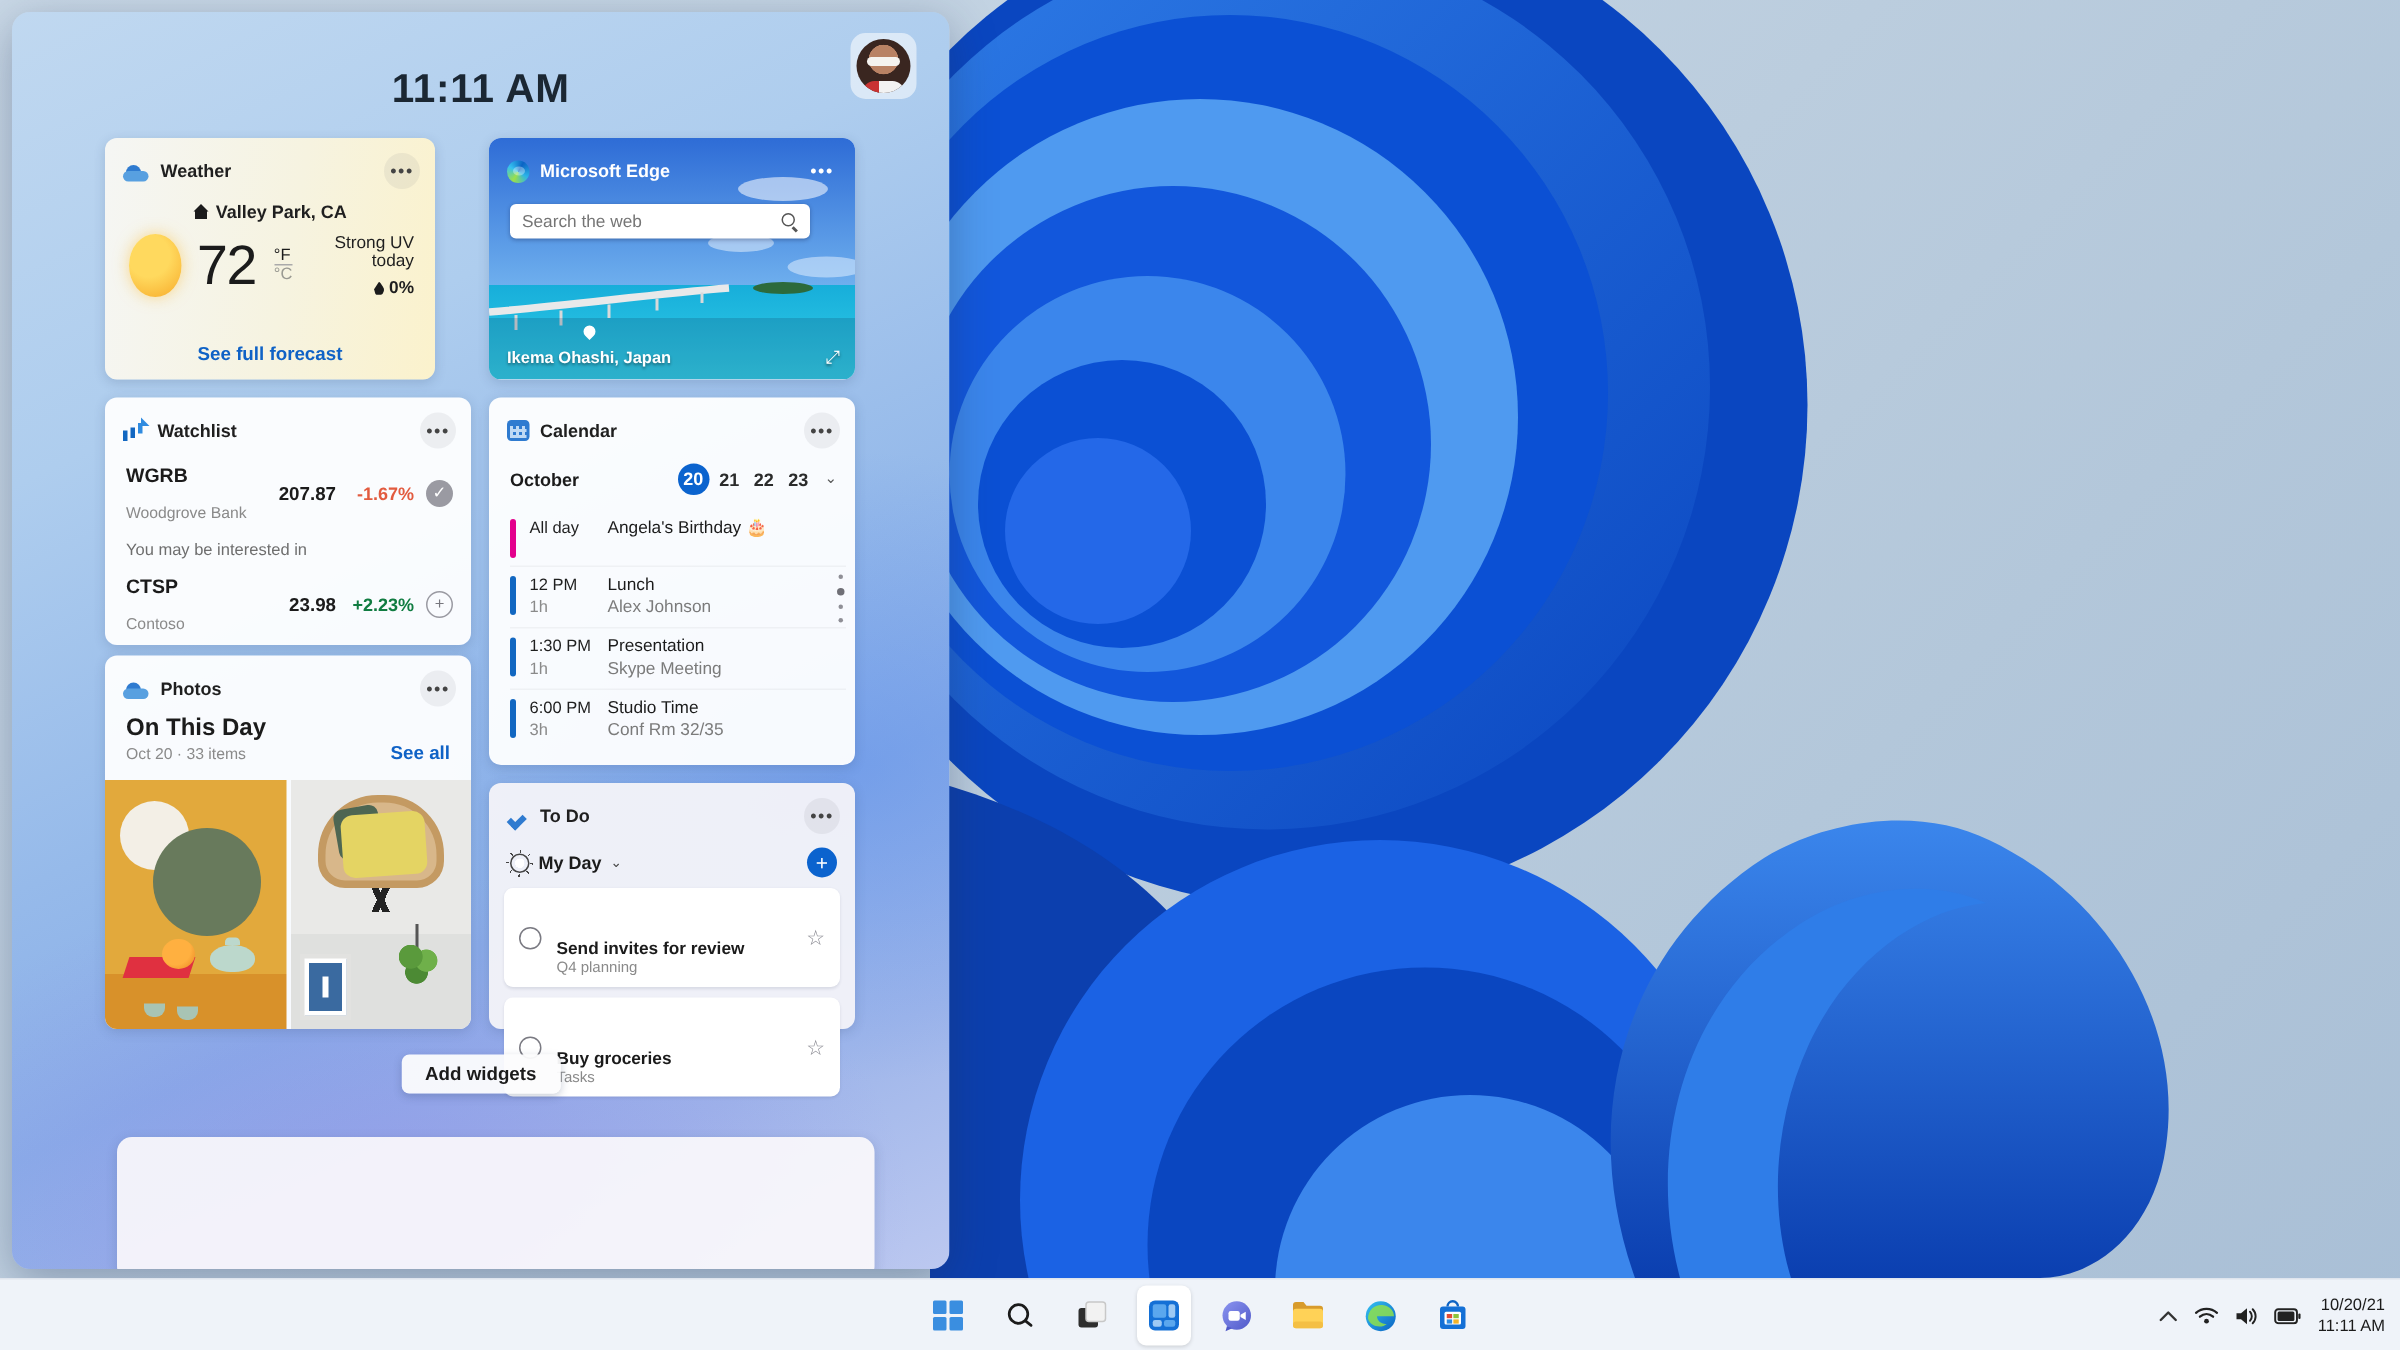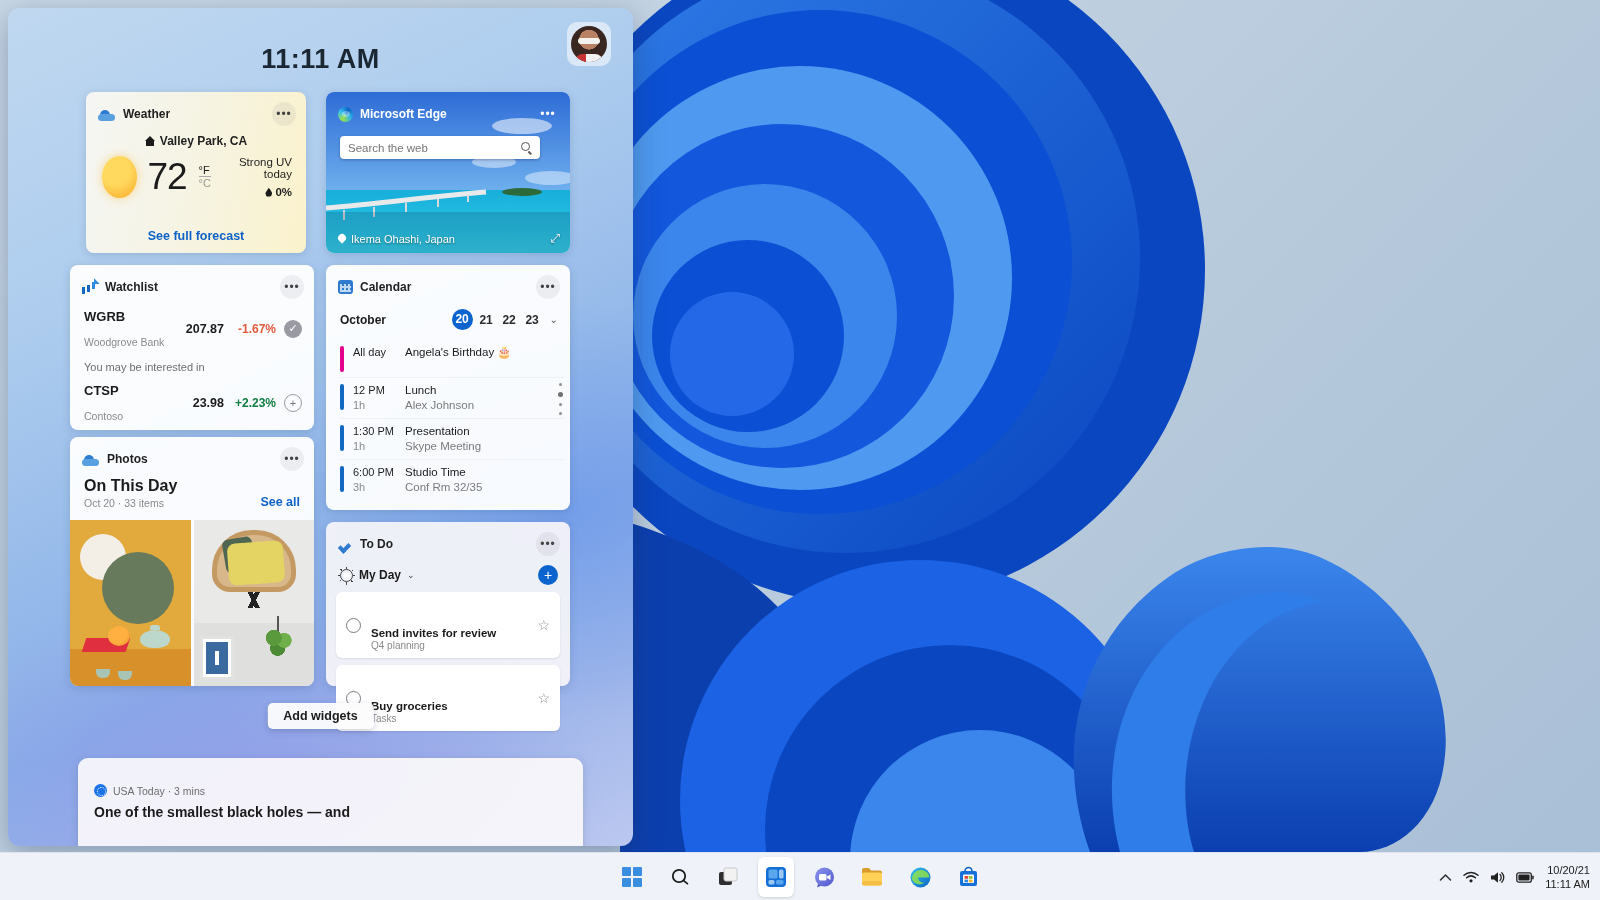--- a/index.html
+++ b/index.html
@@ -25,21 +25,21 @@
   .avatar::after { content:""; position:absolute; left:4px; bottom:-4px; width:28px; height:12px; border-radius:8px 8px 0 0; background:linear-gradient(90deg,#c83232 0 40%,#f2f2f2 40% 100%); }
 
   
   .card { position:absolute; background:rgba(255,255,255,0.94); border-radius:8px; box-shadow:0 2px 8px rgba(40,60,100,0.18); }
   .card-header { display:flex; align-items:center; gap:7px; padding:10px 10px 0 12px; }
   .card-title { font-size:12px; font-weight:600; color:#1f1f1f; flex:1; }
   .ellipsis-btn { width:24px; height:24px; border-radius:50%; background:rgba(120,120,130,0.10); border:none; color:#444; font-size:12px; line-height:10px; letter-spacing:1px; cursor:pointer; }
 
   
   .weather { left:62px; top:84px; width:220px; height:161px;
-    background:linear-gradient(100deg,#f5f6f4 0%,#f6f3e0 55%,#fbf2cc 100%);margin-left:16px; }
+    background:linear-gradient(100deg,#f5f6f4 0%,#f6f3e0 55%,#fbf2cc 100%); }
   .cloud-icon { width:18px; height:12px; position:relative; }
   .cloud-icon::before { content:""; position:absolute; left:2px; top:2px; width:10px; height:10px; border-radius:50%; background:#2f7bd0; }
   .cloud-icon::after { content:""; position:absolute; left:0; top:6px; width:17px; height:7px; border-radius:4px; background:#58a0e0; }
   .weather-loc { display:flex; justify-content:center; align-items:center; gap:5px; margin-top:8px; font-size:12px; font-weight:600; color:#1f1f1f; }
   .weather-main { display:flex; align-items:center; padding:8px 14px 0 16px; gap:10px; }
   .sun { width:42px; height:42px; border-radius:50%; background:radial-gradient(circle at 38% 35%, #ffd95e 0 40%, #f7a928 100%); box-shadow:0 0 10px rgba(250,190,60,0.55); }
   .temp-num { font-size:37px; font-weight:400; color:#1b1b1b; letter-spacing:-1px; }
   .temp-units { display:flex; flex-direction:column; font-size:11px; color:#1b1b1b; line-height:11px; margin-left:2px; }
   .temp-units .u-c { color:#9a9a92; border-top:1px solid #aaa; padding-top:1px; }
   .weather-right { margin-left:auto; text-align:right; font-size:11.5px; color:#1f1f1f; }
@@ -50,21 +50,21 @@
   
   .edge { left:318px; top:84px; width:244px; height:161px; overflow:hidden; }
   .edge .scene { position:absolute; inset:0; }
   .edge .card-header { position:relative; z-index:2; }
   .edge .card-title { color:#fff; }
   .edge .ellipsis-btn { background:transparent; color:#fff; }
   .edge-logo { width:15px; height:15px; border-radius:50%; background:conic-gradient(from 210deg,#9be04a,#35c1f1,#0b63c4,#2bb3e8,#9be04a); position:relative; }
   .edge-logo::after { content:""; position:absolute; left:4px; top:4px; width:8px; height:6px; border-radius:50%; background:rgba(255,255,255,0.35); }
   .edge-search { position:absolute; z-index:2; left:14px; top:44px; width:200px; height:23px; background:#fff; border-radius:4px; display:flex; align-items:center; padding:0 8px; gap:6px; box-shadow:0 1px 3px rgba(0,0,40,0.3); cursor:text; }
   .edge-search input { border:none; outline:none; flex:1; font-size:11.5px; color:#444; background:transparent; font-family:inherit; }
-  .edge-caption { position:absolute; z-index:2; left:12px; bottom:8px; display:flex; align-items:center; gap:5px; color:#fff; font-size:11px; font-weight:400; text-shadow:0 1px 2px rgba(0,0,0,0.4); }
+  .edge-caption { position:absolute; z-index:2; left:12px; bottom:8px; display:flex; align-items:center; gap:5px; color:#fff; font-size:11px; font-weight:700; text-shadow:0 1px 2px rgba(0,0,0,0.4);flex-direction:column; }
   .edge-expand { position:absolute; z-index:2; right:10px; bottom:8px; color:#fff; font-size:12px; cursor:pointer; text-shadow:0 1px 2px rgba(0,0,0,0.5); }
 
   
   .watchlist { left:62px; top:257px; width:244px; height:165px; }
   .stock-icon { width:16px; height:14px; position:relative; }
   .stock-icon::before { content:""; position:absolute; bottom:0; left:0; width:3px; height:7px; background:#1267c1; box-shadow:5px -2px 0 #1267c1, 10px -5px 0 #2f8be0; }
   .stock-icon::after { content:""; position:absolute; right:0; top:0; border:4px solid transparent; border-top-color:#2f8be0; transform:rotate(45deg); }
   .stock-row { display:flex; align-items:center; padding:10px 12px 0 14px; }
   .stock-names { width:88px; }
   .stock-symbol { font-size:13px; font-weight:600; color:#1b1b1b; }
@@ -441,27 +441,20 @@
           <div class="task-sub">Tasks</div>
         </span>
         <button class="task-star">☆</button>
       </div>
     </div>
 
     <button class="add-widgets">Add widgets</button>
 
     <div class="card stories">
       <div class="stories-row">
-        <div class="article">
-          <div class="article-meta">
-            <span class="usat-logo"></span>
-            <span>USA Today · 3 mins</span>
-          </div>
-          <div class="article-headline">One of the smallest black holes — and</div>
-        </div>
       </div>
     </div>
   </div>
 
   <div class="taskbar">
     <div class="tb-center">
       <button class="tb-btn">
         <svg width="22" height="22" viewBox="0 0 22 22">
           <rect x="1" y="1" width="9" height="9" rx="1" fill="#3a8ee0"></rect>
             <rect x="12" y="1" width="9" height="9" rx="1" fill="#3a8ee0"></rect>

